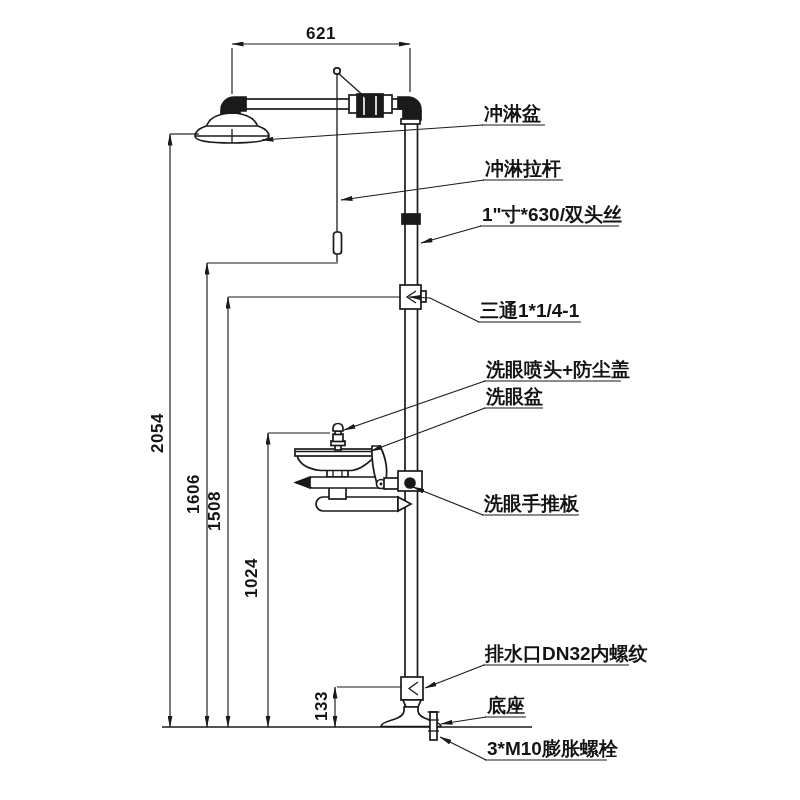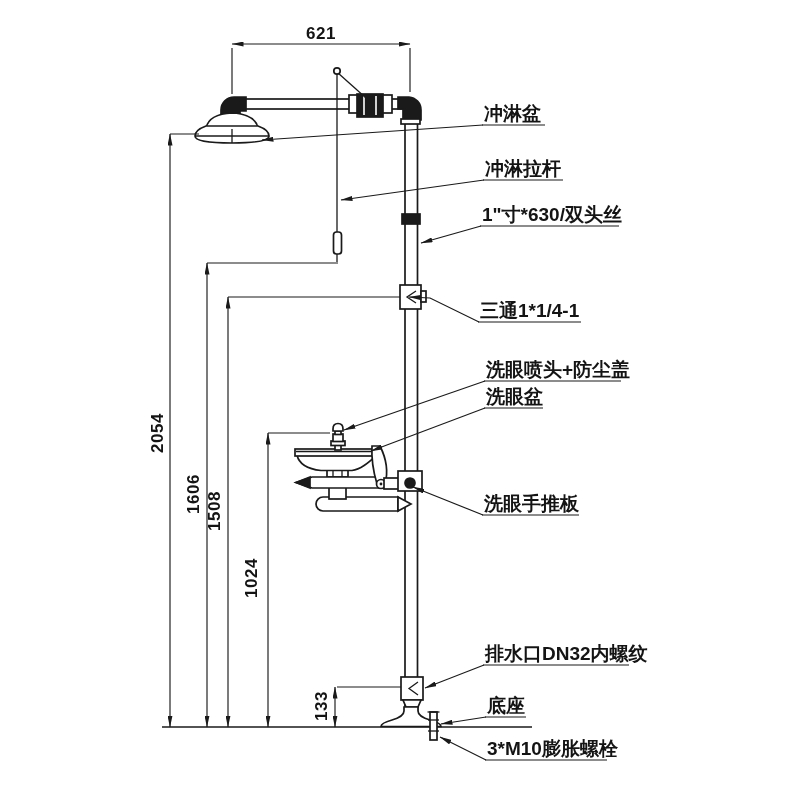--- a/index.html
+++ b/index.html
@@ -1,16 +1,16 @@
 <!DOCTYPE html>
 <html><head>
 <meta charset="utf-8">
 <style>
   html,body{margin:0;padding:0;background:#ffffff;}
-  .stage{position:relative;width:800px;height:800px;background:#ffffff;overflow:hidden;border-radius:15px;}
+  .stage{position:relative;width:800px;height:800px;background:#ffffff;overflow:hidden;}
   svg{display:block;}
   text{font-family:"Liberation Sans","DejaVu Sans",sans-serif;font-weight:bold;fill:#141414;}
   .lbl{font-size:19px;}
   .dim{font-size:17px;letter-spacing:.5px;}
   .fx{stroke:#1a1a1a;stroke-width:1.7;fill:#ffffff;}
   .fxd{stroke:#1a1a1a;stroke-width:1.7;fill:#1a1a1a;}
   .ln{stroke:#1a1a1a;stroke-width:1.3;fill:none;}
   .thin{stroke:#1a1a1a;stroke-width:1.15;fill:none;}
 </style>
 </head>

